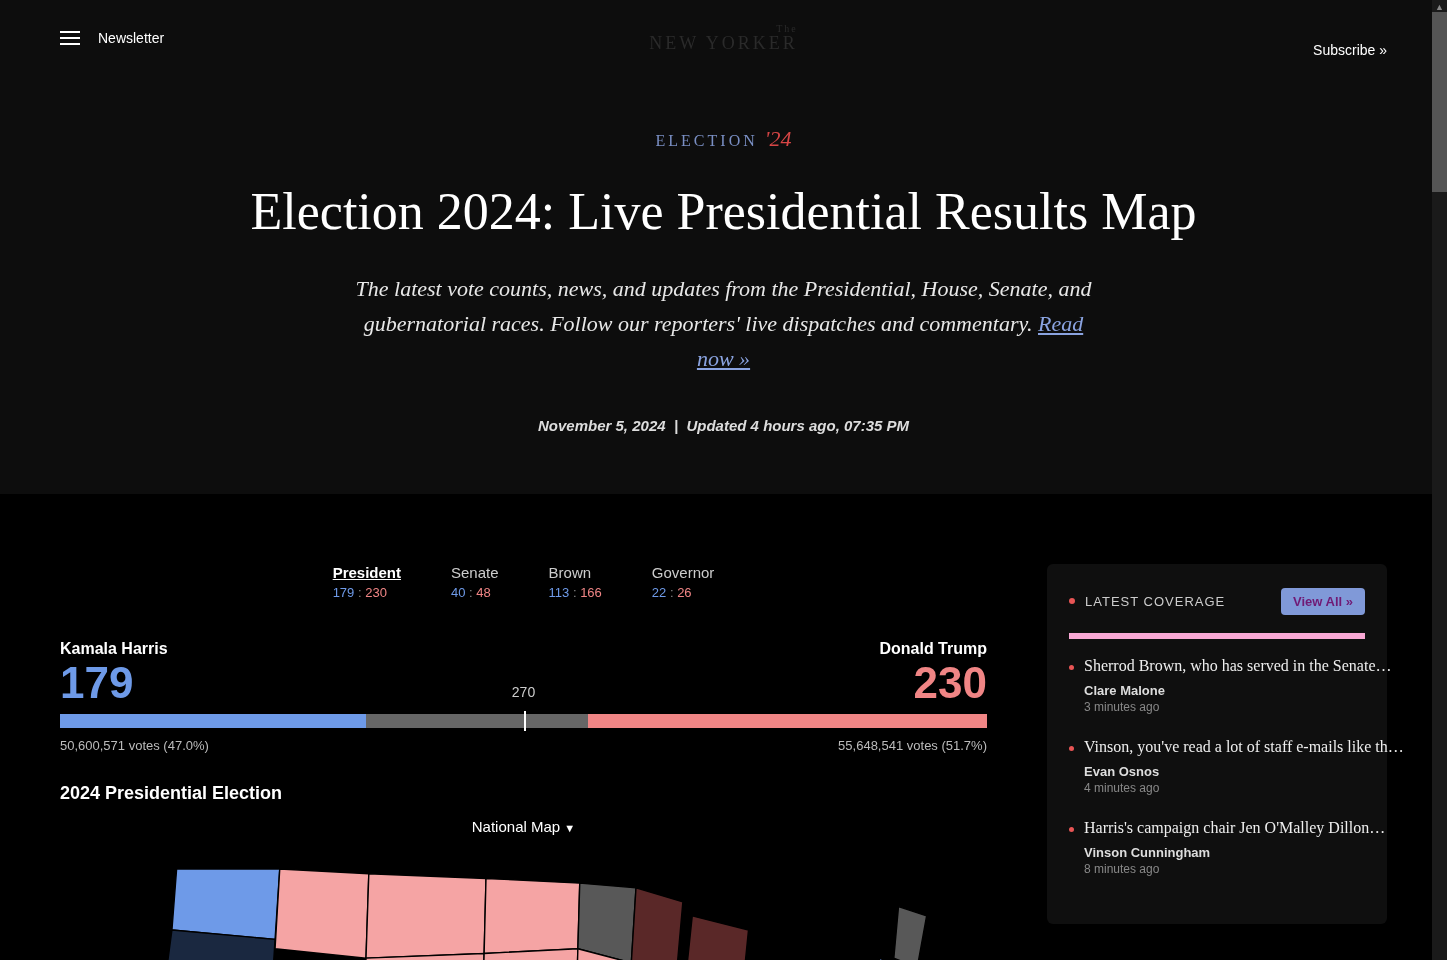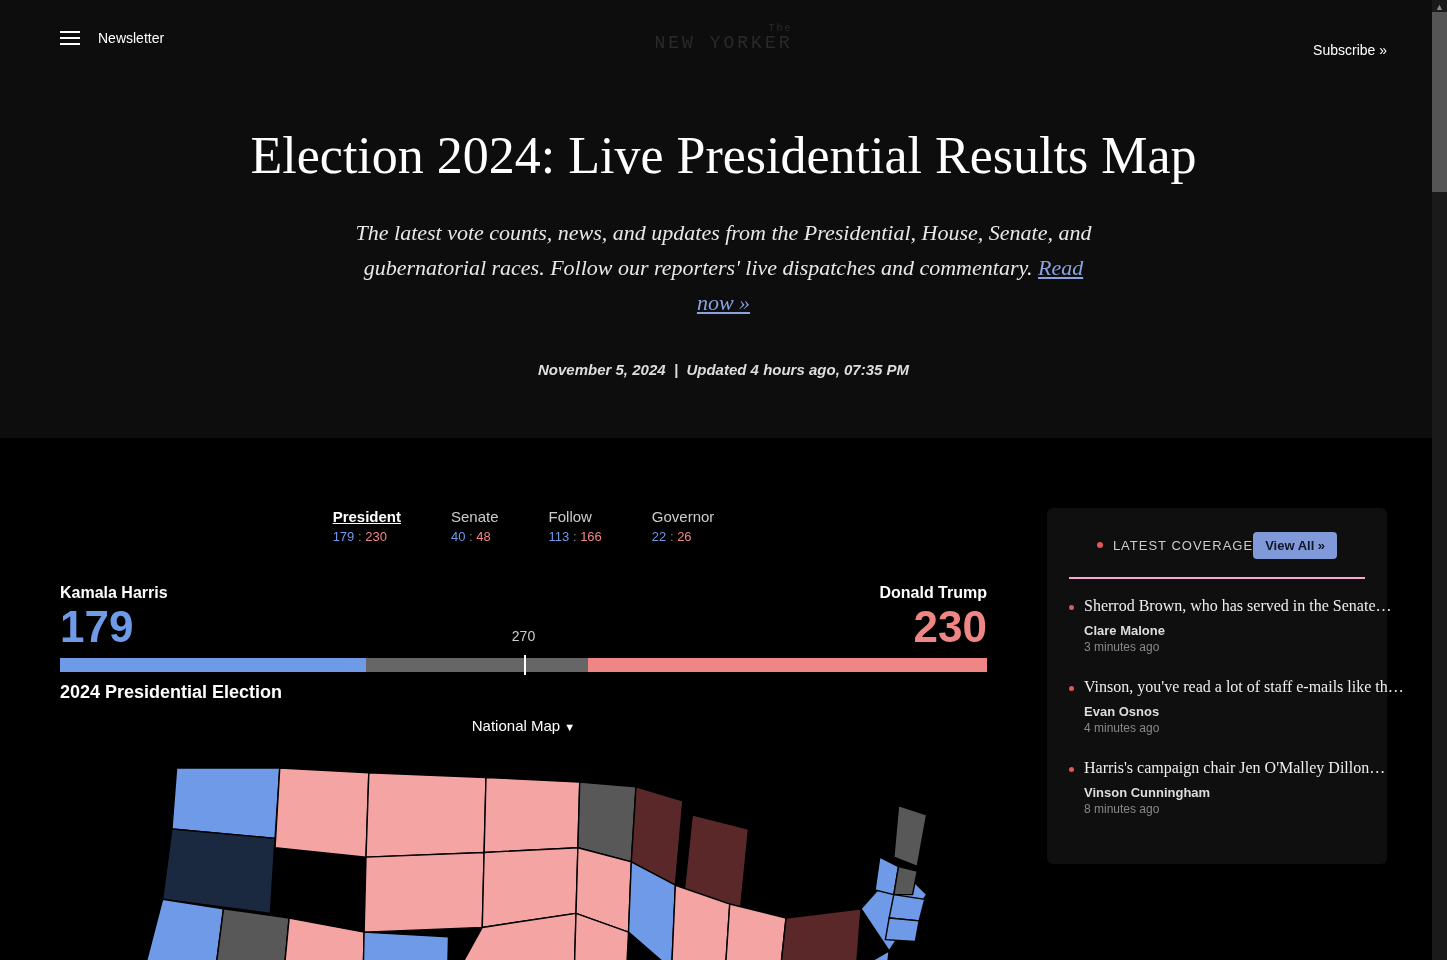--- a/index.html
+++ b/index.html
@@ -18,21 +18,21 @@
   background: #0d0d0d;
 }
 .header-left { display: flex; align-items: center; gap: 18px; }
 .hamburger { display: flex; flex-direction: column; gap: 4px; cursor: pointer; }
 .hamburger span { width: 20px; height: 2px; background: #fff; }
 .newsletter { font-family: -apple-system, Helvetica, Arial, sans-serif; font-size: 14px; font-weight: 500; }
 .logo {
   position: absolute;
   left: 50%;
   transform: translateX(-50%);
-  font-family: Liberation Mono, monospace;
+  font-family: Liberation Serif, serif;
   font-size: 18px;
   letter-spacing: 3px;
   color: #2a2a2a;
   text-align: right;
   line-height: 1.1;
 }
 .logo .small { font-size: 10px; letter-spacing: 2px; }
 .subscribe { font-family: -apple-system, Helvetica, Arial, sans-serif; font-size: 14px; font-weight: 500; cursor: pointer; margin-top: 24px; }
 .hero {
   background: #0d0d0d;
@@ -114,39 +114,39 @@
 .s-darkred { fill: #5a2828; }
 .s-darkblue { fill: #1a2840; }
 .s-gray { fill: #585858; }
 .coverage-box {
   background: #0f0f0f;
   border-radius: 6px;
   padding: 24px 22px;
 }
 .coverage-header {
   display: flex;
-  justify-content: center;
+  justify-content: space-between;
   align-items: center;
-  border-bottom: 2px solid #f9a8d4;
+  border-bottom: 6px solid #f9a8d4;
   padding-bottom: 18px;
   margin-bottom: 18px;
 }
 .coverage-title {
   font-family: -apple-system, Helvetica, Arial, sans-serif;
   font-size: 13px;
   letter-spacing: 1px;
   color: #ccc;
   display: flex;
   align-items: center;
   gap: 10px;
 }
 .dot { width: 6px; height: 6px; background: #e85555; border-radius: 50%; }
 .view-all {
   background: #8099d8;
-  color: #0f172a;
+  color: #701a75;
   font-family: -apple-system, Helvetica, Arial, sans-serif;
   font-size: 13px;
   font-weight: 600;
   padding: 6px 12px;
   border-radius: 4px;
   cursor: pointer;
 }
 .coverage-item { display: flex; gap: 10px; margin-bottom: 24px; }
 .coverage-item .bullet { width: 5px; height: 5px; background: #e85555; border-radius: 50%; margin-top: 8px; flex-shrink: 0; }
 .coverage-item .text { flex: 1; }
@@ -170,20 +170,23 @@
     <div class="newsletter">Newsletter</div>
   </div>
   <div class="logo">
     <div class="small">The</div>
     <div>NEW YORKER</div>
   </div>
   <div class="subscribe">Subscribe »</div>
 </div>
 
 <div class="hero">
+  <div class="election-tag">
+    <span>ELECTION</span> <span class="accent">'24</span>
+  </div>
   <h1>Election 2024: Live Presidential Results Map</h1>
   <p class="subtitle">
     <span>The latest vote counts, news, and updates from the Presidential, House, Senate, and gubernatorial races. Follow our reporters' live dispatches and commentary. </span><a href="#">Read now »</a>
   </p>
   <div class="timestamp">
     <span>November 5, 2024</span> &nbsp;|&nbsp; <span>Updated 4 hours ago, 07:35 PM</span>
   </div>
 </div>
 
 <div class="content">
@@ -191,21 +194,21 @@
     <div class="race-tabs">
       <div class="race-tab active">
         <div class="label">President</div>
         <div class="score"><span class="dem">179</span><span class="sep"> : </span><span class="rep">230</span></div>
       </div>
       <div class="race-tab">
         <div class="label">Senate</div>
         <div class="score"><span class="dem">40</span><span class="sep"> : </span><span class="rep">48</span></div>
       </div>
       <div class="race-tab">
-        <div class="label">Follow</div>
+        <div class="label">Brown</div>
         <div class="score"><span class="dem">113</span><span class="sep"> : </span><span class="rep">166</span></div>
       </div>
       <div class="race-tab">
         <div class="label">Governor</div>
         <div class="score"><span class="dem">22</span><span class="sep"> : </span><span class="rep">26</span></div>
       </div>
     </div>
 
     <div class="totals">
       <div class="totals-header">
@@ -214,20 +217,24 @@
       </div>
       <div class="totals-nums">
         <span class="big-num dem">179</span>
         <span class="target">270</span>
         <span class="big-num rep">230</span>
       </div>
       <div class="bar-wrap">
         <div class="bar-dem" id="bardem" style="width: 33%;"></div>
         <div class="bar-rep" id="barrep" style="width: 43%;"></div>
         <div class="bar-mid"></div>
+      </div>
+      <div class="vote-counts">
+        <span>50,600,571 votes (47.0%)</span>
+        <span>55,648,541 votes (51.7%)</span>
       </div>
     </div>
 
     <div class="map-title">2024 Presidential Election</div>
     <div class="map-selector">
       <span>National Map</span> <span class="chev">▼</span>
     </div>
 
     <div class="map-box">
       <svg viewBox="0 0 880 320" preserveAspectRatio="xMidYMin meet">

